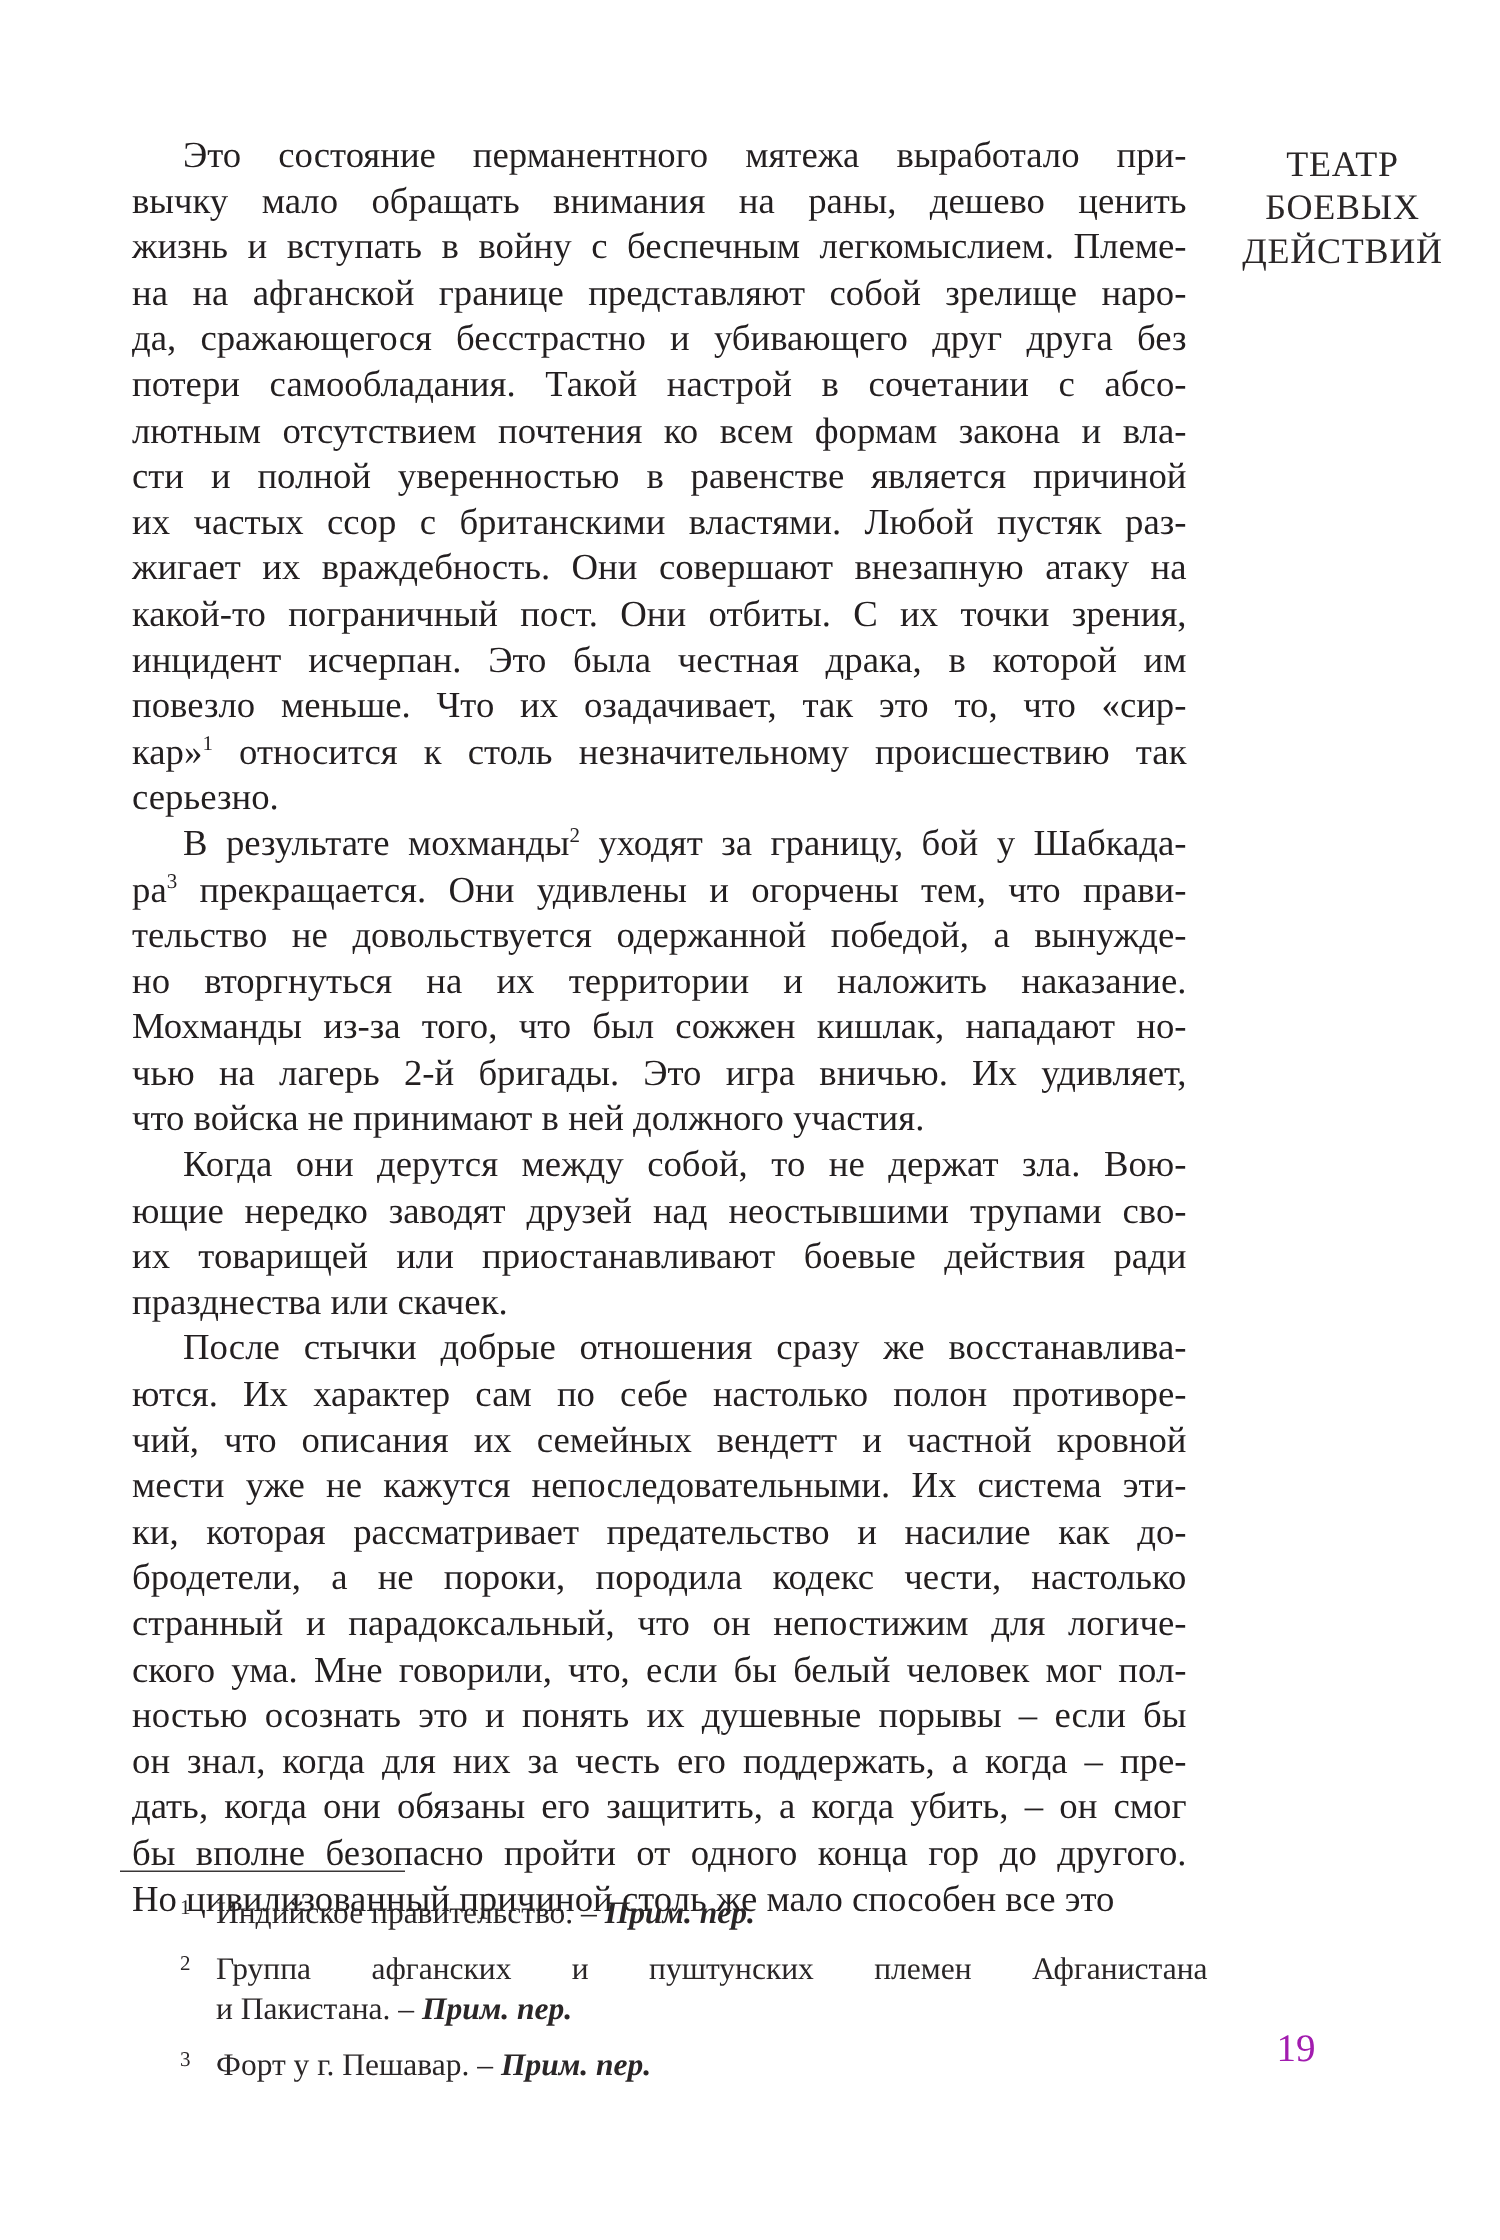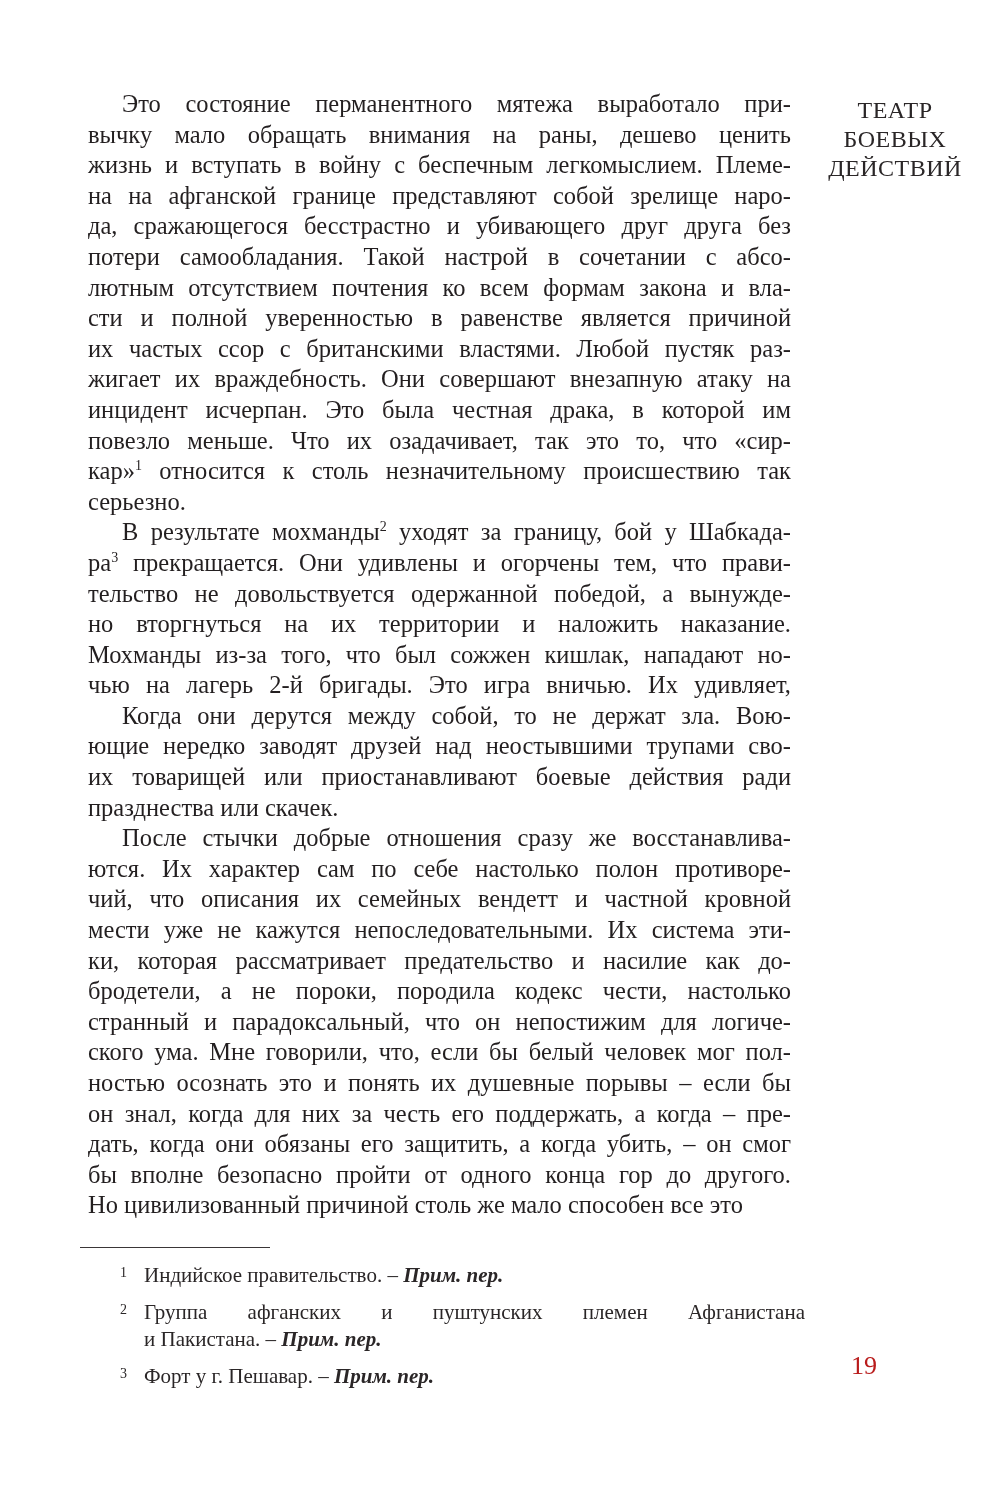--- a/index.html
+++ b/index.html
@@ -89,21 +89,21 @@
     .fn-line.justify {
       text-align: justify;
       text-align-last: justify;
     }
     .fn-note { font-style: italic; font-weight: bold; }
     .page-number {
       position: absolute;
       left: 851px;
       top: 1351px;
       font-size: 26px;
-      color: #b91c1c;
+      color: #a21caf;
     }
   </style>
 </head>
 <body>
 
 <div class="page">
 
   <div class="running-head">
     <div>ТЕАТР</div>
     <div>БОЕВЫХ</div>
@@ -115,32 +115,34 @@
         <div class="line indent">Это состояние перманентного мятежа выработало при-</div>
         <div class="line">вычку мало обращать внимания на раны, дешево ценить</div>
         <div class="line">жизнь и вступать в войну с беспечным легкомыслием. Племе-</div>
         <div class="line">на на афганской границе представляют собой зрелище наро-</div>
         <div class="line">да, сражающегося бесстрастно и убивающего друг друга без</div>
         <div class="line">потери самообладания. Такой настрой в сочетании с абсо-</div>
         <div class="line">лютным отсутствием почтения ко всем формам закона и вла-</div>
         <div class="line">сти и полной уверенностью в равенстве является причиной</div>
         <div class="line">их частых ссор с британскими властями. Любой пустяк раз-</div>
         <div class="line">жигает их враждебность. Они совершают внезапную атаку на</div>
+        <div class="line">какой-то пограничный пост. Они отбиты. С их точки зрения,</div>
         <div class="line">инцидент исчерпан. Это была честная драка, в которой им</div>
         <div class="line">повезло меньше. Что их озадачивает, так это то, что «сир-</div>
         <div class="line">кар»<sup>1</sup> относится к столь незначительному происшествию так</div>
         <div class="line last">серьезно.</div>
       </div>
       <div>
         <div class="line indent">В результате мохманды<sup>2</sup> уходят за границу, бой у Шабкада-</div>
         <div class="line">ра<sup>3</sup> прекращается. Они удивлены и огорчены тем, что прави-</div>
         <div class="line">тельство не довольствуется одержанной победой, а вынужде-</div>
         <div class="line">но вторгнуться на их территории и наложить наказание.</div>
         <div class="line">Мохманды из-за того, что был сожжен кишлак, нападают но-</div>
         <div class="line">чью на лагерь 2-й бригады. Это игра вничью. Их удивляет,</div>
+        <div class="line last">что войска не принимают в ней должного участия.</div>
       </div>
       <div>
         <div class="line indent">Когда они дерутся между собой, то не держат зла. Вою-</div>
         <div class="line">ющие нередко заводят друзей над неостывшими трупами сво-</div>
         <div class="line">их товарищей или приостанавливают боевые действия ради</div>
         <div class="line last">празднества или скачек.</div>
       </div>
       <div>
         <div class="line indent">После стычки добрые отношения сразу же восстанавлива-</div>
         <div class="line">ются. Их характер сам по себе настолько полон противоре-</div>

